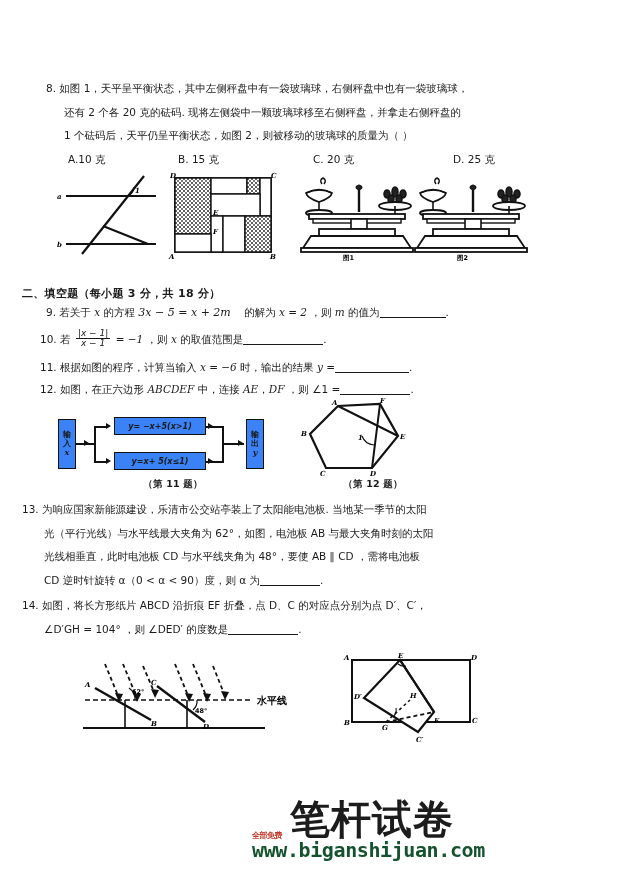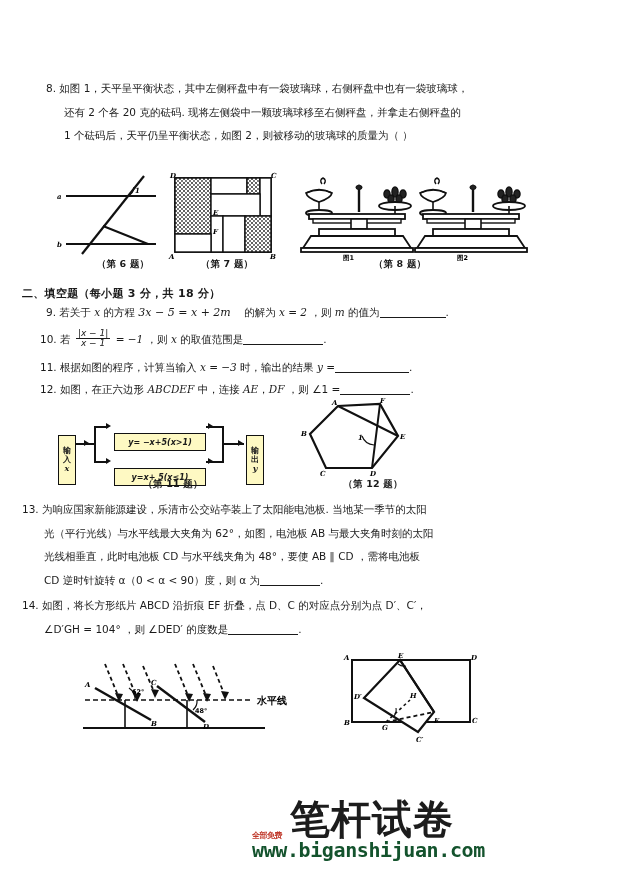--- a/index.html
+++ b/index.html
@@ -46,21 +46,21 @@
   #q11{position:absolute;left:40px;top:361px;font-size:10.5px;white-space:nowrap;}
   #q12{position:absolute;left:40px;top:383px;font-size:10.5px;white-space:nowrap;}
 
   .frac{display:inline-block;vertical-align:middle;text-align:center;font-style:italic;
         font-size:9px;line-height:1.05;position:relative;top:-1px;margin:0 2px;}
   .frac .num{display:block;border-bottom:1px solid #1a1a1a;padding:0 2px;}
   .frac .den{display:block;padding:0 2px;}
 
   
   #fig11{position:absolute;left:58px;top:413px;width:240px;height:62px;}
-  .fcbox{position:absolute;border:1.4px solid #111;background:#fef9c3;box-sizing:border-box;margin-top:16px;}
+  .fcbox{position:absolute;border:1.4px solid #111;background:#3b82f6;box-sizing:border-box;}
   .vtext{font-size:8px;font-weight:bold;line-height:1.08;text-align:center;
          display:flex;flex-direction:column;align-items:center;justify-content:center;height:100%;}
   .fctext{font-size:8px;font-weight:bold;font-style:italic;text-align:center;
           display:flex;align-items:center;justify-content:center;height:100%;white-space:nowrap;}
   .ln{position:absolute;background:#111;}
   .arrow{position:absolute;width:0;height:0;border-top:3.2px solid transparent;
          border-bottom:3.2px solid transparent;border-left:5px solid #111;}
 
   
   #fig12{position:absolute;left:300px;top:396px;width:132px;height:82px;}
@@ -100,20 +100,23 @@
 </style>
 </head>
 <body>
 
 <div class="page">
 
   <div id="q8">
     <span class="line">8. 如图 1，天平呈平衡状态，其中左侧秤盘中有一袋玻璃球，右侧秤盘中也有一袋玻璃球，</span>
     <span class="line ind">还有 2 个各 20 克的砝码. 现将左侧袋中一颗玻璃球移至右侧秤盘，并拿走右侧秤盘的</span>
     <span class="line ind">1 个砝码后，天平仍呈平衡状态，如图 2，则被移动的玻璃球的质量为（    ）</span>
+    <span class="line opts">
+      <span class="o1">A.10 克</span><span class="o2">B. 15 克</span><span class="o3">C. 20 克</span><span>D. 25 克</span>
+    </span>
   </div>
 
   <div id="figrow1">
 
     <div class="fig" id="fig6">
       <svg width="112" height="84" viewBox="0 0 112 84">
         <line x1="10" y1="22" x2="100" y2="22" stroke="#111" stroke-width="2.2"></line>
         <line x1="10" y1="70" x2="100" y2="70" stroke="#111" stroke-width="2.2"></line>
         <line x1="26" y1="80" x2="88" y2="2" stroke="#111" stroke-width="2.2"></line>
         <line x1="47" y1="52" x2="92" y2="70" stroke="#111" stroke-width="2"></line>
@@ -205,25 +208,20 @@
             <path d="M12 64 L104 64 L112 76 L4 76 Z" fill="#fff" stroke-width="1.8"></path>
             <rect x="2" y="76" width="112" height="4" fill="#fff" stroke-width="1.8"></rect>
           </g>
         </g>
         <text class="lbl2" x="48" y="88">图1</text>
         <text class="lbl2" x="162" y="88">图2</text>
       </svg>
     </div>
   </div>
 
-  <div class="caps1">
-    <div class="cap" style="left:38px;width:90px;">（第 6 题）</div>
-    <div class="cap" style="left:142px;width:90px;">（第 7 题）</div>
-    <div class="cap" style="left:300px;width:120px;">（第 8 题）</div>
-  </div>
 
   <div id="sec2">二、填空题（每小题 3 分，共 18 分）</div>
 
   <div id="q9">
     <span>9. 若关于</span>
     <span class="mono-it">x</span>
     <span>的方程</span>
     <span class="mono-it" style="font-size:11px;">3x − 5 = x + 2m</span>
     <span style="padding-left:10px;">的解为</span>
     <span class="mono-it">x = 2</span>
@@ -239,21 +237,21 @@
       <span class="den">x − 1</span>
     </span>
     <span class="mono-it">= −1</span>
     <span>，则</span>
     <span class="mono-it">x</span>
     <span>的取值范围是</span><span class="blank" style="width:80px;"></span>.
   </div>
 
   <div id="q11">
     <span>11. 根据如图的程序，计算当输入</span>
-    <span class="mono-it">x = −3</span>
+    <span class="mono-it">x = −6</span>
     <span>时，输出的结果</span>
     <span class="mono-it">y =</span><span class="blank" style="width:74px;"></span>.
   </div>
 
   <div id="q12">
     <span>12. 如图，在正六边形</span>
     <span class="mono-it">ABCDEF</span>
     <span>中，连接</span>
     <span class="mono-it">AE</span>，<span class="mono-it">DF</span>
     <span>，则 ∠1 =</span><span class="blank" style="width:70px;"></span>.

